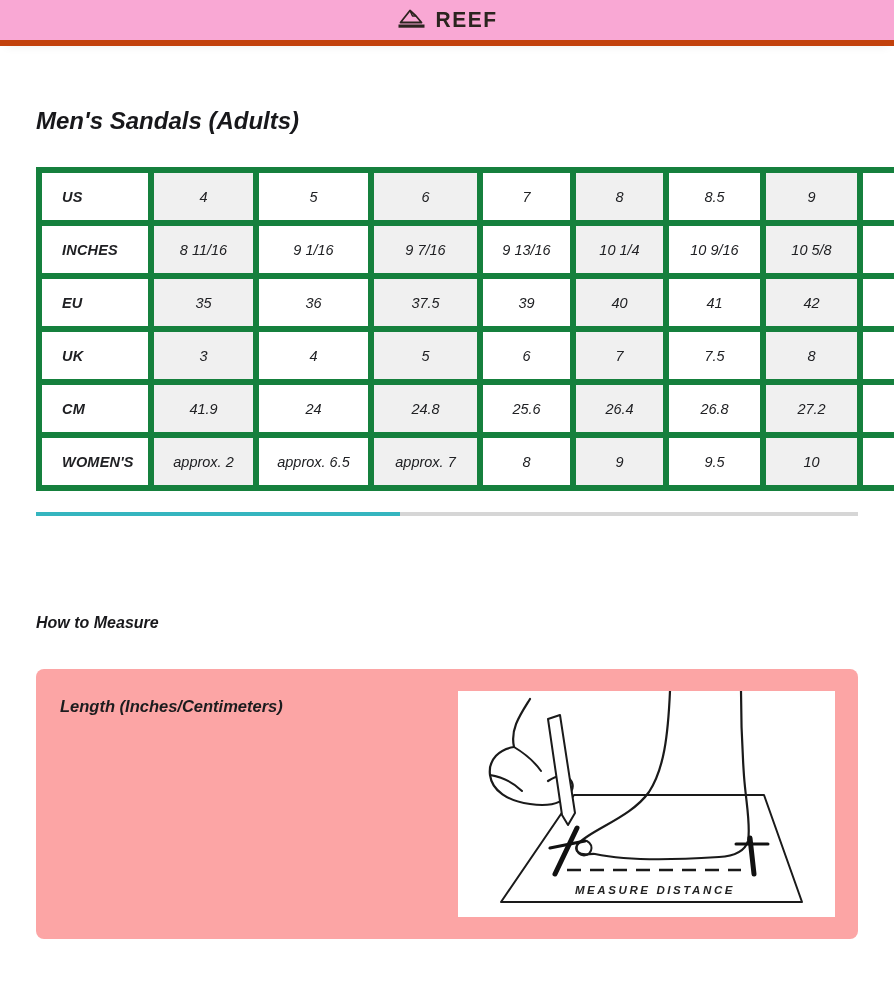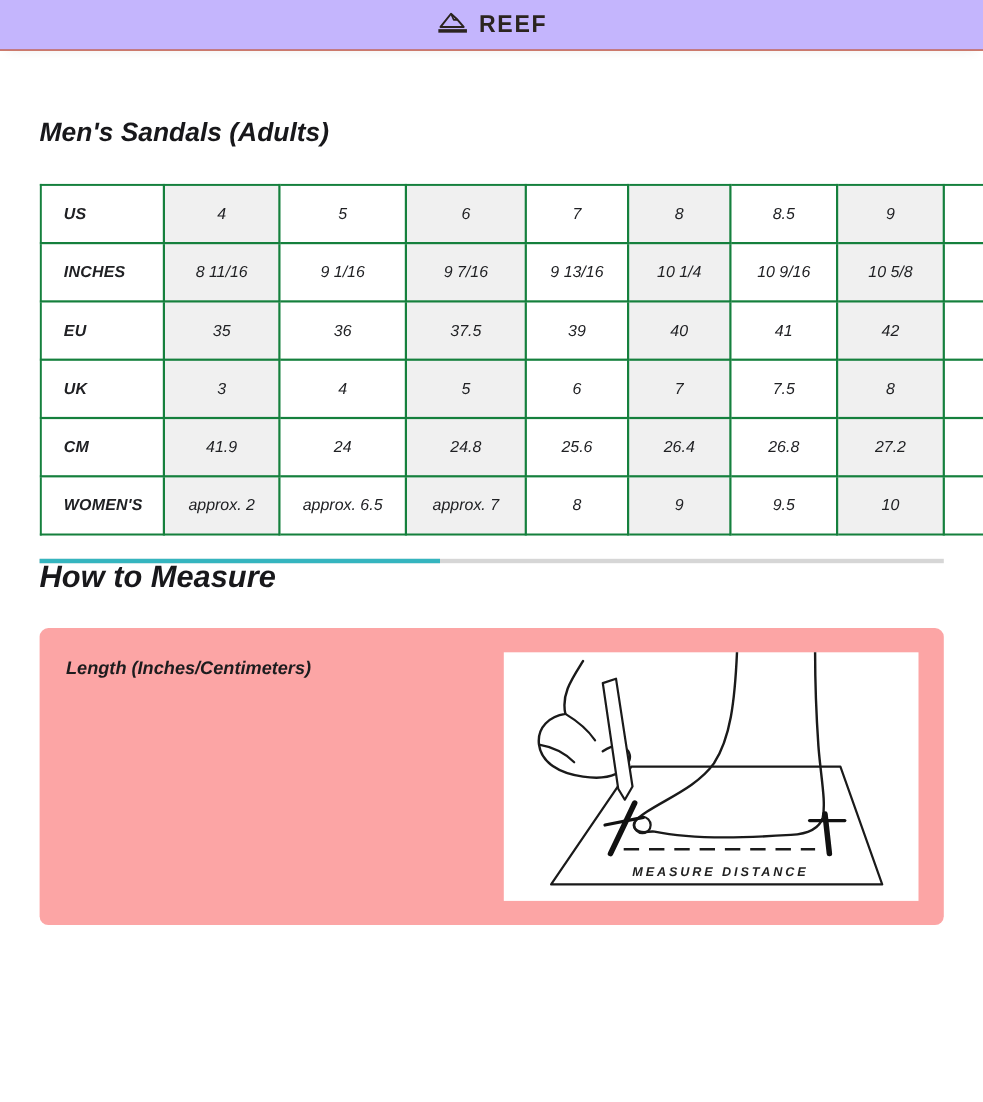--- a/index.html
+++ b/index.html
@@ -10,22 +10,22 @@
     color: #1c1c1e;
   }
   .page { width: 894px; height: 1002px; overflow: hidden; background: #fff; }
 
   
   .site-header {
     height: 46px;
     display: flex;
     align-items: center;
     justify-content: center;
-    background: #c4b5fd;
-    border-bottom: 1px solid #c2410c;
+    background: #f9a8d4;
+    border-bottom: 6px solid #c2410c;
     box-shadow: 0 6px 10px -6px rgba(0,0,0,0.07);
     position: relative;
   }
   .brand { display: flex; align-items: center; gap: 7px; cursor: pointer; }
   .brand-word {
     font-size: 21px;
     font-weight: 800;
     letter-spacing: 1.5px;
     color: #2b241f;
     transform: scaleY(1.05);
@@ -47,21 +47,21 @@
     width: 858px;      
     overflow: hidden;
   }
   table.size-table {
     table-layout: fixed;
     width: 901px;
     border-collapse: collapse;
   }
   table.size-table td {
     height: 53px;
-    border: 2px solid #15803d;
+    border: 6px solid #15803d;
     font-size: 14.5px;
     color: #202124;
     text-align: center;
     vertical-align: middle;
     background: #fff;
   }
   table.size-table td.row-label {
     text-align: left;
     padding-left: 20px;
     font-weight: 700;
@@ -84,21 +84,22 @@
   }
   .hscrollbar .thumb {
     position: absolute;
     left: 0; top: 0;
     height: 4px;
     background: #35b5bf;
   }
 
   
   h2.section-title {
-    font-size: 28px;
+    margin-top: 94px;
+    font-size: 16px;
     line-height: 26px;
     font-weight: 700;
     color: #18181b;
   }
   .measure-intro {
     margin-top: 18px;
     font-size: 13px;
     line-height: 16px;
     color: #3b3f45;
   }

